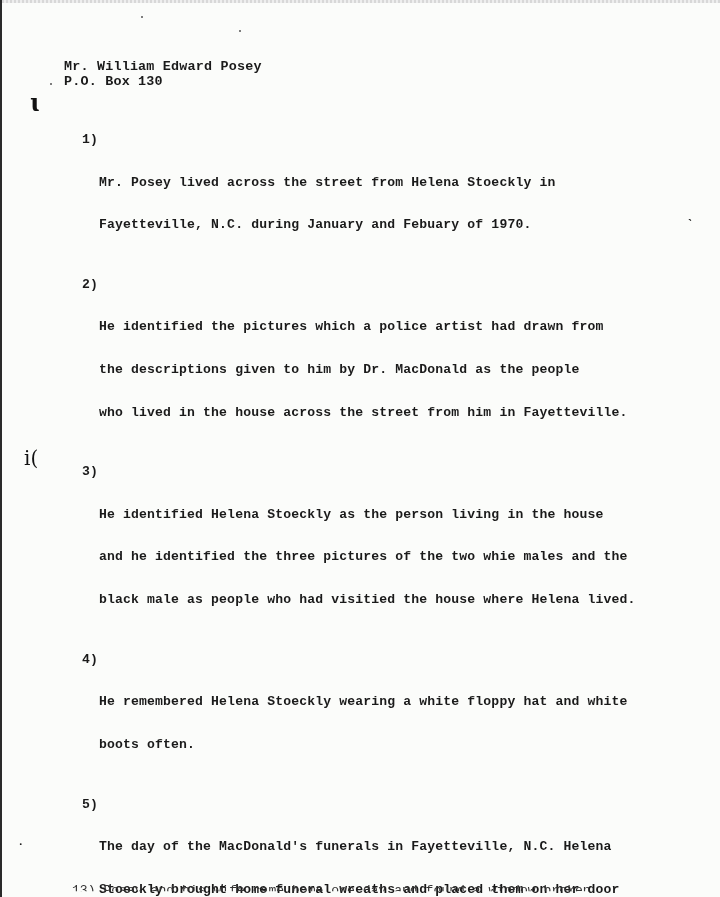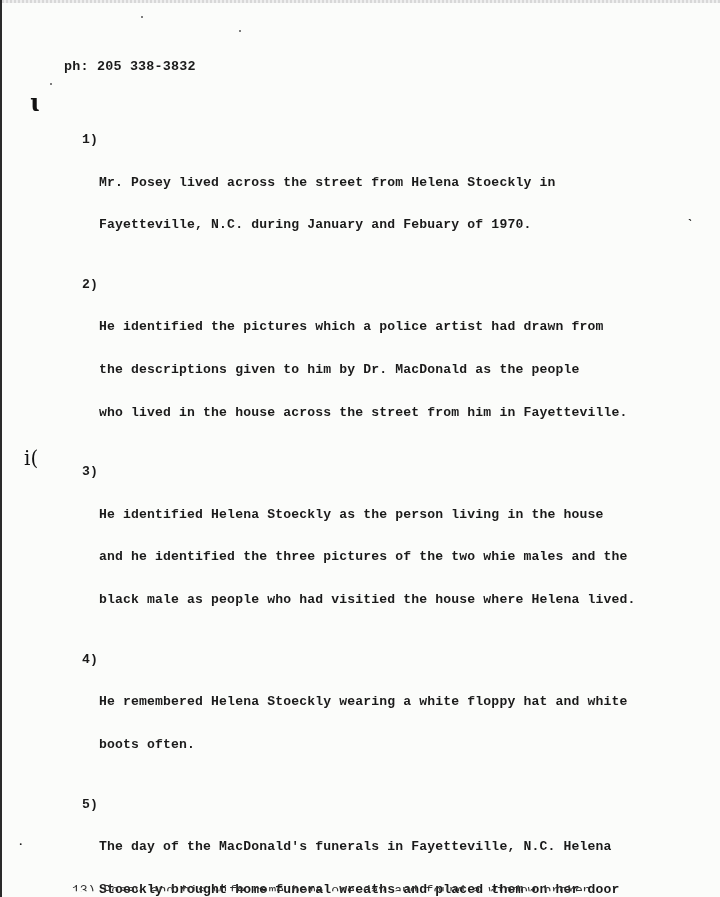--- a/index.html
+++ b/index.html
@@ -93,21 +93,22 @@
   <div class="speck" style="left:139px;top:16px;"></div>
   <div class="speck" style="left:237px;top:30px;"></div>
   <div class="speck" style="left:48px;top:83px;width:2px;height:2px;"></div>
 
   <div class="mark" style="left:28px;top:88px;font-size:24px;">ɩ</div>
   <div class="mark" style="left:22px;top:446px;font-size:20px;font-weight:normal;">i(</div>
   <div class="mark" style="left:17px;top:838px;font-size:10px;">·</div>
   <div class="mark" style="left:686px;top:207px;font-size:12px;">ˎ</div>
 
   <div class="header">
-    <div>ph: 205 338-3832</div>
+    <div>Mr. William Edward Posey</div>
+    <div>P.O. Box 130</div>
   </div>
 
   <div class="items">
     <div class="item" style="margin-bottom:17px;">
       <span class="num">1)</span>
       <span class="line">Mr. Posey lived across the street from Helena Stoeckly in</span>
       <span class="line">Fayetteville, N.C. during January and Febuary of 1970.</span>
     </div>
 
     <div class="item" style="margin-bottom:17px;">

